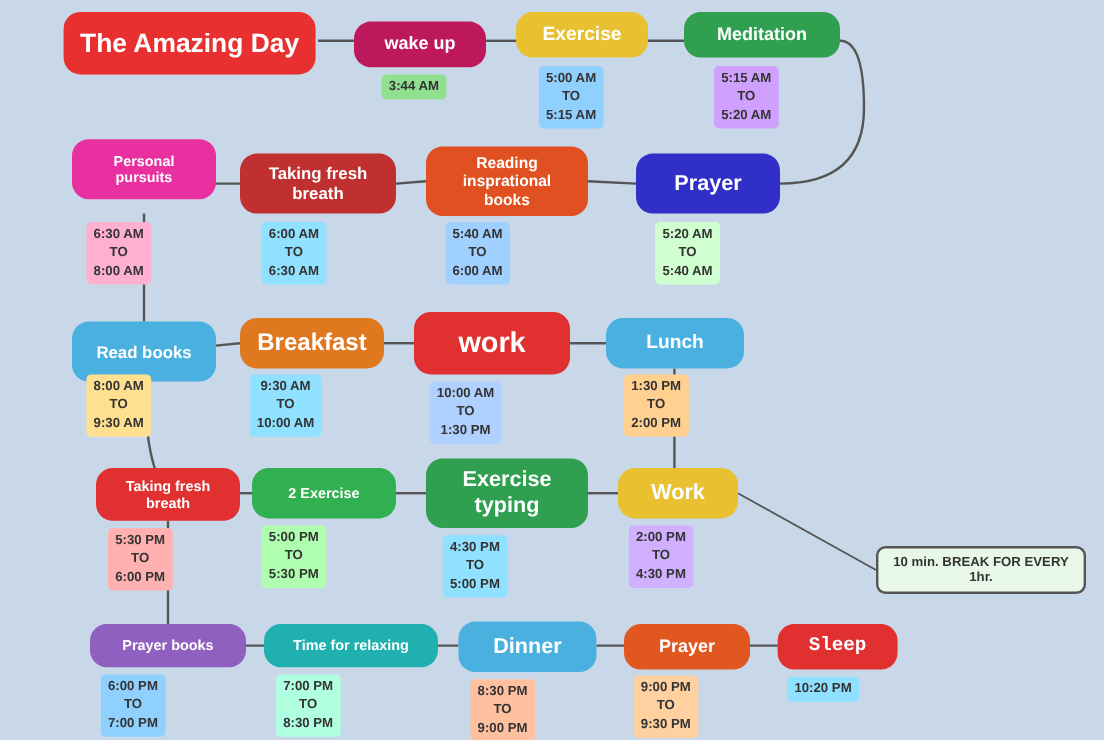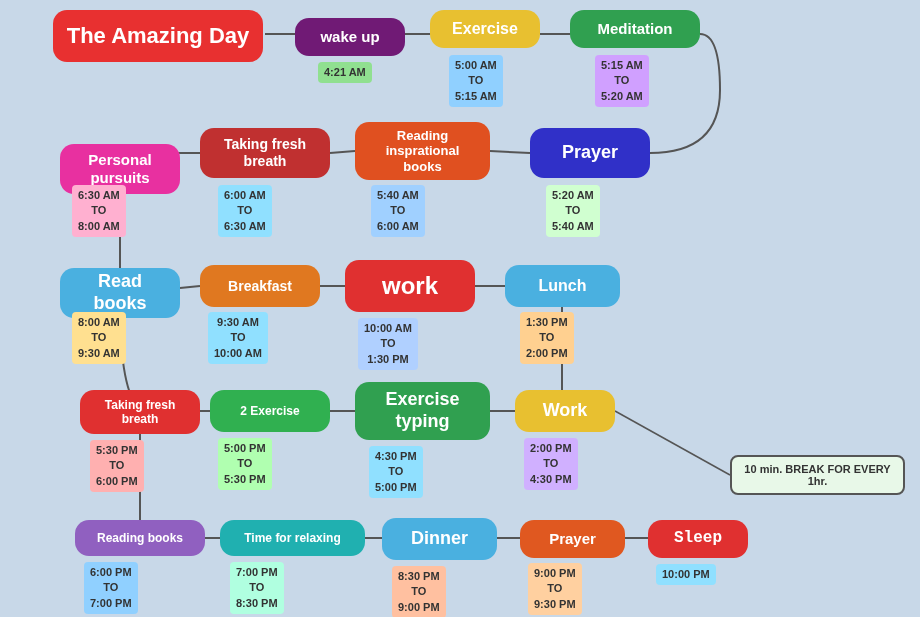--- a/index.html
+++ b/index.html
@@ -85,49 +85,49 @@
 
   <path d="M 140 434 Q 140 520 140 520" stroke="#555" stroke-width="2" fill="none"></path>
   <line x1="205" y1="538" x2="220" y2="538" stroke="#555" stroke-width="2"></line>
   <line x1="365" y1="538" x2="382" y2="538" stroke="#555" stroke-width="2"></line>
   <line x1="497" y1="538" x2="520" y2="538" stroke="#555" stroke-width="2"></line>
   <line x1="625" y1="538" x2="648" y2="538" stroke="#555" stroke-width="2"></line>
 </svg>
 
 <div id="nodes-container">
     <div class="node" style="left: 53px; top: 10px; width: 210px; height: 52px; background: rgb(232, 48, 48); font-size: 22px; white-space: pre-line;">The Amazing Day</div>
-    <div class="node" style="left: 295px; top: 18px; width: 110px; height: 38px; background: #701a75; font-size: 15px; white-space: pre-line;">wake up</div>
+    <div class="node" style="left: 295px; top: 18px; width: 110px; height: 38px; background: #be185d; font-size: 15px; white-space: pre-line;">wake up</div>
     <div class="node" style="left: 430px; top: 10px; width: 110px; height: 38px; background: rgb(232, 192, 48); font-size: 16px; white-space: pre-line;">Exercise</div>
     <div class="node" style="left: 570px; top: 10px; width: 130px; height: 38px; background: rgb(48, 160, 80); font-size: 15px; white-space: pre-line;">Meditation</div>
-    <div class="node" style="left: 60px; top: 144px; width: 120px; height: 50px; background: rgb(232, 48, 160); font-size: 15px; white-space: pre-line;">Personal
+    <div class="node" style="left: 60px; top: 116px; width: 120px; height: 50px; background: rgb(232, 48, 160); font-size: 12px; white-space: pre-line;">Personal
 pursuits</div>
     <div class="node" style="left: 200px; top: 128px; width: 130px; height: 50px; background: rgb(192, 48, 48); font-size: 14px; white-space: pre-line;">Taking fresh
 breath</div>
     <div class="node" style="left: 355px; top: 122px; width: 135px; height: 58px; background: rgb(224, 80, 32); font-size: 13px; white-space: pre-line;">Reading
 insprational
 books</div>
     <div class="node" style="left: 530px; top: 128px; width: 120px; height: 50px; background: rgb(48, 48, 200); font-size: 18px; white-space: pre-line;">Prayer</div>
-    <div class="node" style="left: 60px; top: 268px; width: 120px; height: 50px; background: rgb(74, 176, 224); font-size: 18px; white-space: pre-line;">Read books</div>
-    <div class="node" style="left: 200px; top: 265px; width: 120px; height: 42px; background: rgb(224, 120, 32); font-size: 14px; white-space: pre-line;">Breakfast</div>
+    <div class="node" style="left: 60px; top: 268px; width: 120px; height: 50px; background: rgb(74, 176, 224); font-size: 14px; white-space: pre-line;">Read books</div>
+    <div class="node" style="left: 200px; top: 265px; width: 120px; height: 42px; background: rgb(224, 120, 32); font-size: 20px; white-space: pre-line;">Breakfast</div>
     <div class="node" style="left: 345px; top: 260px; width: 130px; height: 52px; background: rgb(224, 48, 48); font-size: 24px; white-space: pre-line;">work</div>
     <div class="node" style="left: 505px; top: 265px; width: 115px; height: 42px; background: rgb(74, 176, 224); font-size: 16px; white-space: pre-line;">Lunch</div>
     <div class="node" style="left: 80px; top: 390px; width: 120px; height: 44px; background: rgb(224, 48, 48); font-size: 12px; white-space: pre-line;">Taking fresh
 breath</div>
     <div class="node" style="left: 210px; top: 390px; width: 120px; height: 42px; background: rgb(48, 176, 80); font-size: 12px; white-space: pre-line;">2 Exercise</div>
     <div class="node" style="left: 355px; top: 382px; width: 135px; height: 58px; background: rgb(48, 160, 80); font-size: 18px; white-space: pre-line;">Exercise
 typing</div>
     <div class="node" style="left: 515px; top: 390px; width: 100px; height: 42px; background: rgb(232, 192, 48); font-size: 18px; white-space: pre-line;">Work</div>
-    <div class="node" style="left: 75px; top: 520px; width: 130px; height: 36px; background: rgb(144, 96, 192); font-size: 12px; white-space: pre-line;">Reading books</div>
+    <div class="node" style="left: 75px; top: 520px; width: 130px; height: 36px; background: rgb(144, 96, 192); font-size: 12px; white-space: pre-line;">Prayer books</div>
     <div class="node" style="left: 220px; top: 520px; width: 145px; height: 36px; background: rgb(32, 176, 176); font-size: 12px; white-space: pre-line;">Time for relaxing</div>
     <div class="node" style="left: 382px; top: 518px; width: 115px; height: 42px; background: rgb(74, 176, 224); font-size: 18px; white-space: pre-line;">Dinner</div>
     <div class="node" style="left: 520px; top: 520px; width: 105px; height: 38px; background: rgb(224, 88, 32); font-size: 15px; white-space: pre-line;">Prayer</div>
     <div class="node" style="left: 648px; top: 520px; width: 100px; height: 38px; background: rgb(224, 48, 48); font-size: 16px; white-space: pre-line; font-family: Liberation Mono, monospace;">Sleep</div>
   </div>
 <div id="timeboxes-container">
-    <div class="time-box" style="left: 318px; top: 62px; background: rgb(144, 224, 144); white-space: pre-line;">4:21 AM</div>
+    <div class="time-box" style="left: 318px; top: 62px; background: rgb(144, 224, 144); white-space: pre-line;">3:44 AM</div>
     <div class="time-box" style="left: 449px; top: 55px; background: rgb(144, 208, 255); white-space: pre-line;">5:00 AM
 TO
 5:15 AM</div>
     <div class="time-box" style="left: 595px; top: 55px; background: rgb(208, 160, 255); white-space: pre-line;">5:15 AM
 TO
 5:20 AM</div>
     <div class="time-box" style="left: 72px; top: 185px; background: rgb(255, 176, 208); white-space: pre-line;">6:30 AM
 TO
 8:00 AM</div>
     <div class="time-box" style="left: 218px; top: 185px; background: rgb(144, 224, 255); white-space: pre-line;">6:00 AM
@@ -168,17 +168,17 @@
 7:00 PM</div>
     <div class="time-box" style="left: 230px; top: 562px; background: rgb(176, 255, 224); white-space: pre-line;">7:00 PM
 TO
 8:30  PM</div>
     <div class="time-box" style="left: 392px; top: 566px; background: rgb(255, 192, 160); white-space: pre-line;">8:30 PM
 TO
 9:00 PM</div>
     <div class="time-box" style="left: 528px; top: 563px; background: rgb(255, 208, 160); white-space: pre-line;">9:00 PM
 TO
 9:30 PM</div>
-    <div class="time-box" style="left: 656px; top: 564px; background: rgb(144, 224, 255); white-space: pre-line;">10:00 PM</div>
+    <div class="time-box" style="left: 656px; top: 564px; background: rgb(144, 224, 255); white-space: pre-line;">10:20 PM</div>
   </div>
 <div class="break-box" style="left:730px;top:455px;width:175px;height:40px;display:flex;align-items:center;justify-content:center;">
   <span>10 min. BREAK FOR EVERY 1hr.</span>
 </div>
 
 </body></html>

